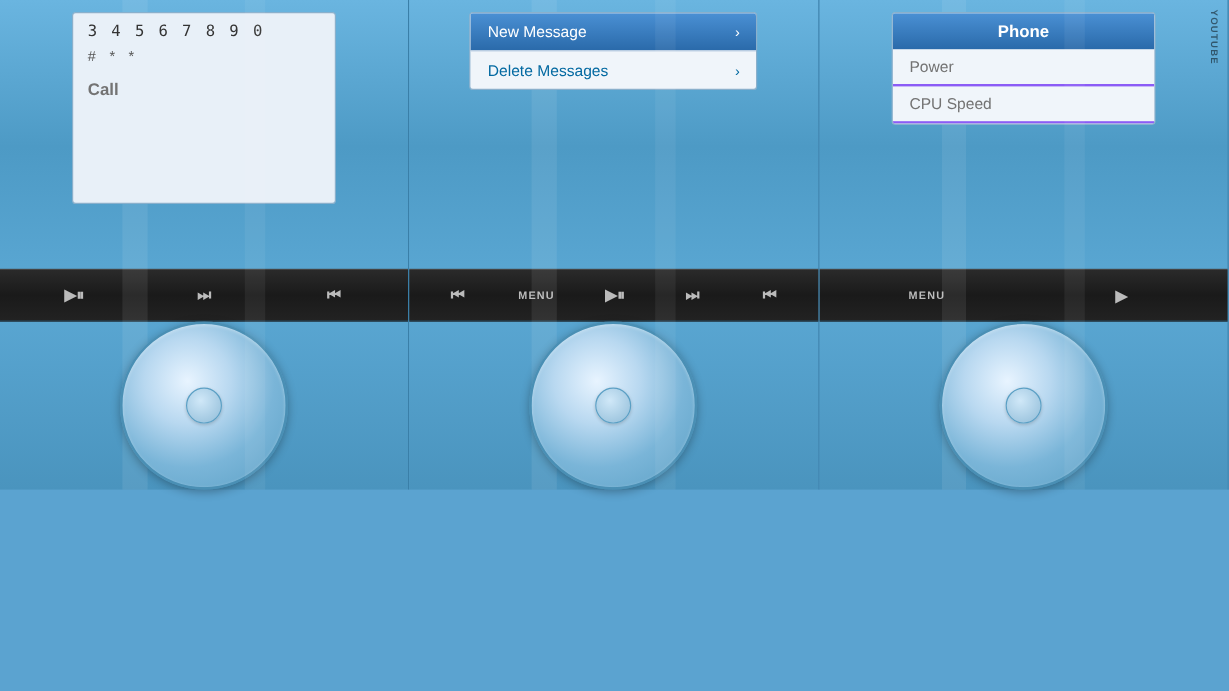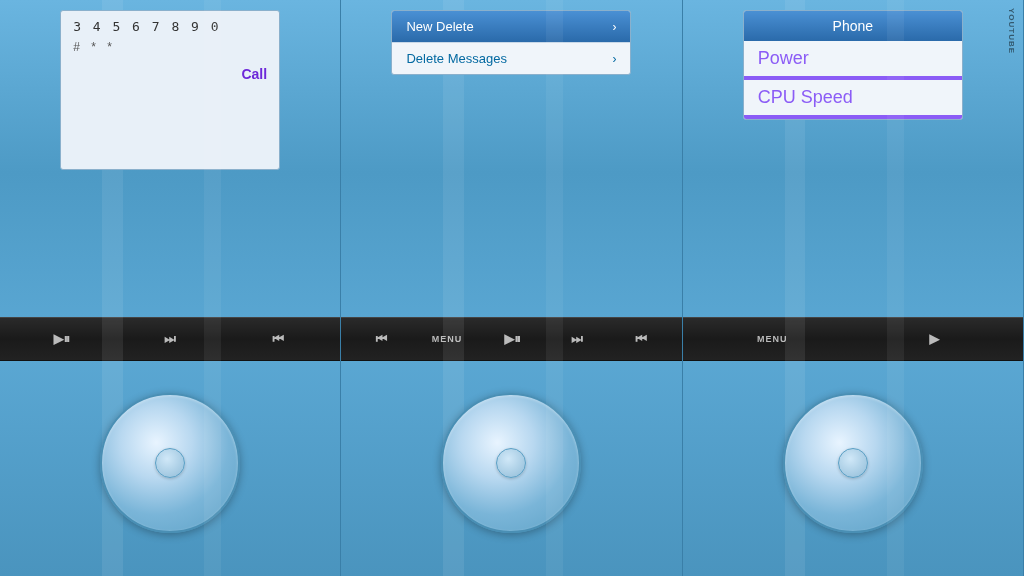--- a/index.html
+++ b/index.html
@@ -7,21 +7,21 @@
       width: 1024px;
       height: 576px;
       overflow: hidden;
       background: #5ba3d0;
       font-family: 'Helvetica Neue', Helvetica, Arial, sans-serif;
       position: relative;
     }
 
     .main-container {
       width: 1024px;
-      height: 576px;
+      height: 408px;
       display: flex;
       flex-direction: row;
       position: relative;
     }
 
     
     .ipod-panel {
       flex: 1;
       display: flex;
       flex-direction: column;
@@ -140,23 +140,22 @@
 
     .keypad-symbols {
       font-size: 12px;
       color: #555;
       letter-spacing: 4px;
       margin-bottom: 12px;
     }
 
     .keypad-call {
       font-size: 14px;
-      color: #6d28d9;
-      font-weight: bold;
-      text-align: right;
+      color: #737373;
+      font-weight: bold;
     }
 
     
     .screen-messages {
       background: #f0f5fa;
       border: 1px solid #8ab0cc;
       border-radius: 3px;
       width: 240px;
       overflow: hidden;
     }
@@ -192,29 +191,29 @@
       border-radius: 3px;
       width: 220px;
       overflow: hidden;
     }
 
     .settings-title {
       background: linear-gradient(180deg, #4a90d4 0%, #2a6aaa 100%);
       color: white;
       padding: 7px 24px;
       font-size: 14px;
-      font-weight: normal;
+      font-weight: bold;
       text-align: center;
     }
 
     .settings-item {
       padding: 7px 14px;
-      font-size: 18px;
-      color: #8b5cf6;
-      border-bottom: 4px solid #8b5cf6;
+      font-size: 13px;
+      color: #737373;
+      border-bottom: 2px solid #8b5cf6;
     }
 
     
     .youtube-watermark {
       position: absolute;
       top: 8px;
       right: 8px;
       font-size: 8px;
       color: rgba(0,0,0,0.5);
       font-weight: bold;
@@ -261,21 +260,21 @@
       <div class="clickwheel">
         <div class="clickwheel-inner"></div>
       </div>
     </div>
   </div>
 
   <div class="ipod-panel">
     <div class="screen-area">
       <div class="screen-messages">
         <div class="menu-item selected">
-          <span>New Delete</span>
+          <span>New Message</span>
           <span class="arrow">›</span>
         </div>
         <div class="menu-divider"></div>
         <div class="menu-item">
           <span>Delete Messages</span>
           <span class="arrow">›</span>
         </div>
       </div>
     </div>
 

